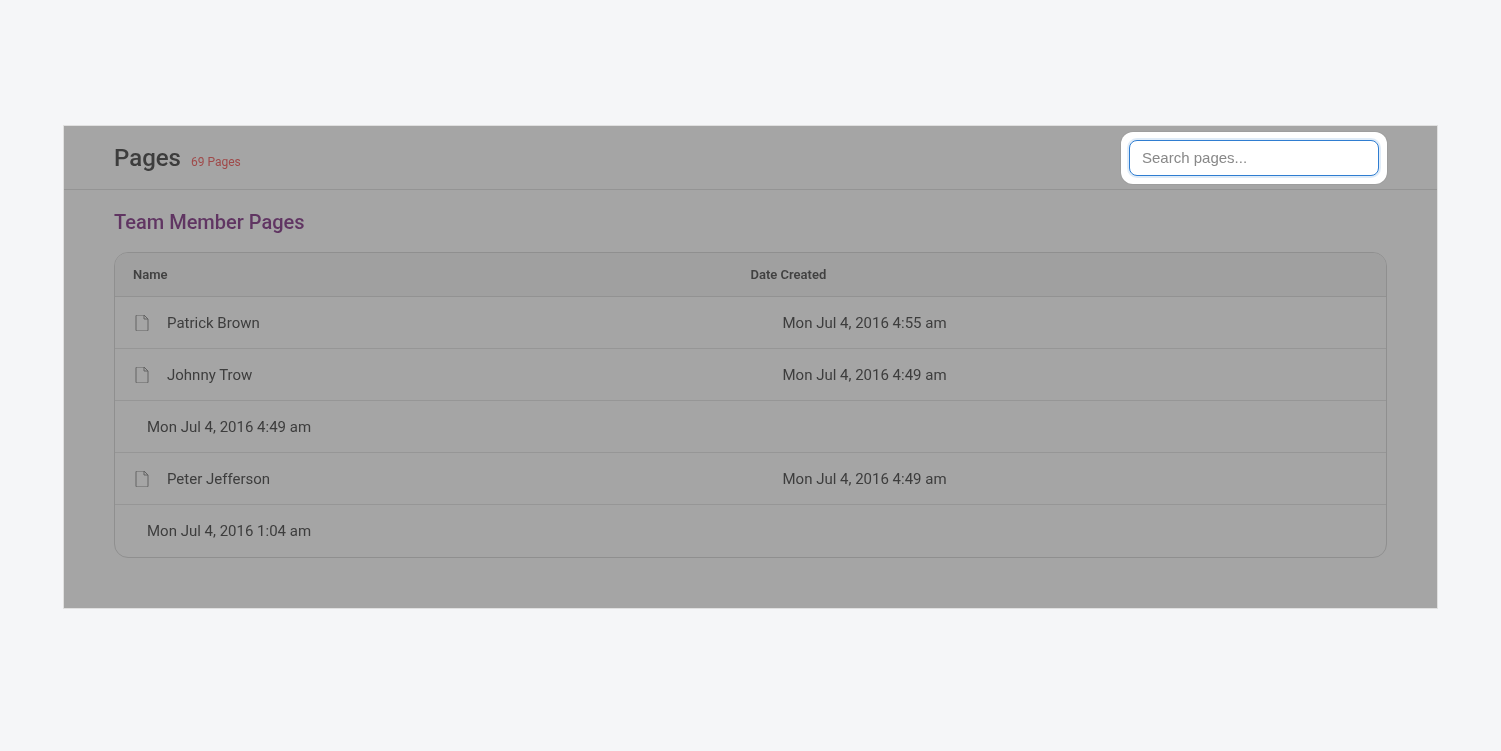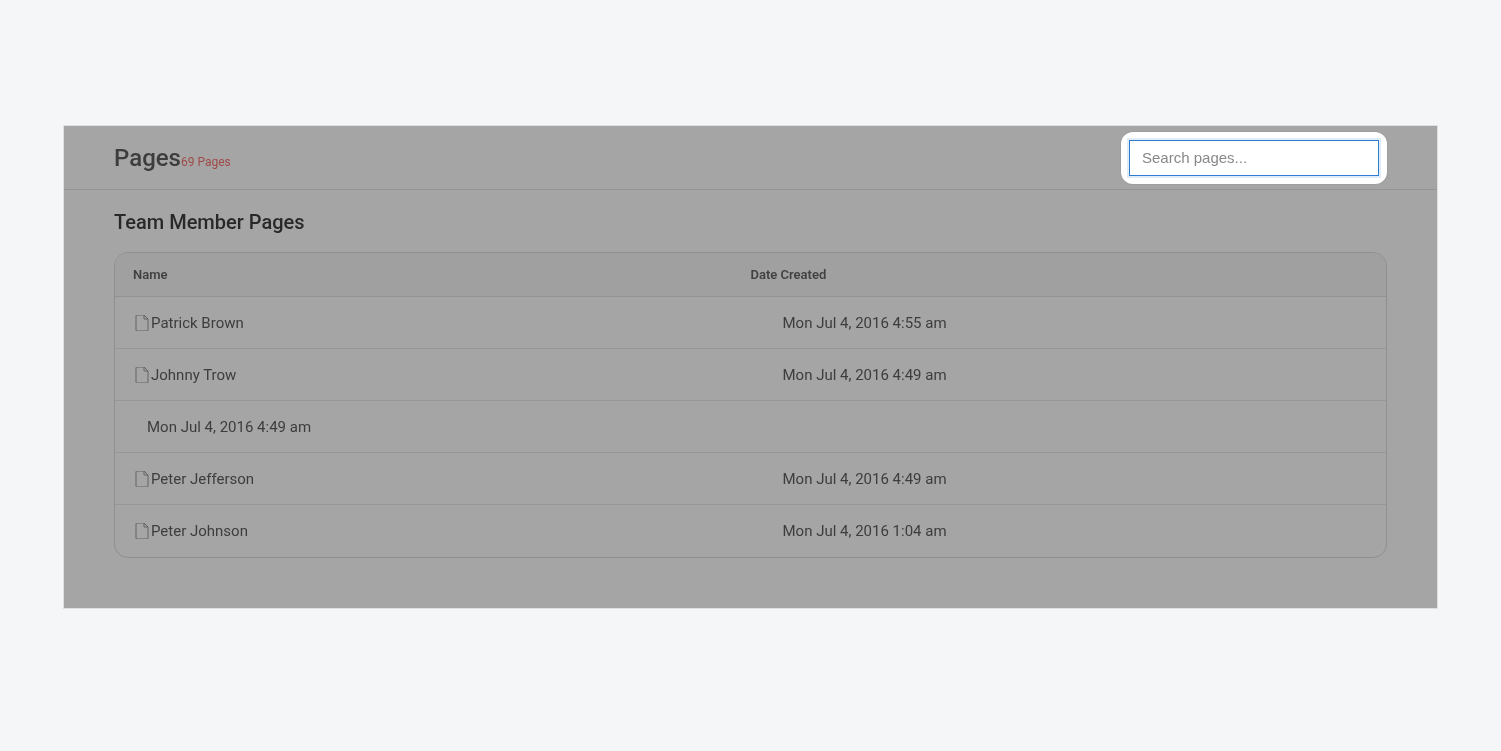--- a/index.html
+++ b/index.html
@@ -32,21 +32,21 @@
       align-items: center;
       justify-content: space-between;
       padding: 0 50px;
       height: 64px;
       border-bottom: 1px solid #d9d9d9;
       position: relative;
     }
     .title-wrap {
       display: flex;
       align-items: baseline;
-      gap: 0;
+      gap: 10px;
     }
     .page-title {
       font-size: 24px;
       font-weight: 500;
       color: #2a2a2a;
     }
     .page-count {
       font-size: 12px;
       color: #ef4444;
     }
@@ -55,38 +55,38 @@
       z-index: 10;
       background: #fff;
       border-radius: 12px;
       padding: 8px;
       box-shadow: 0 0 0 1px rgba(0,0,0,0.04);
     }
     .search-input {
       width: 250px;
       height: 36px;
       border: 1px solid #2f7dd1;
-      border-radius: 0;
+      border-radius: 8px;
       padding: 0 12px;
       font-size: 15px;
       color: #333;
       outline: none;
       background: #fff;
       box-shadow: 0 0 0 2px rgba(47,125,209,0.15);
     }
     .search-input::placeholder {
       color: #888;
     }
     .content {
       padding: 20px 50px 50px 50px;
     }
     .section-title {
       font-size: 20px;
       font-weight: 500;
-      color: #000000;
+      color: #701a75;
       margin-bottom: 18px;
     }
     .table {
       width: 100%;
       border: 1px solid #cfcfcf;
       border-radius: 14px;
       overflow: hidden;
       background: #fafafa;
     }
     .thead {
@@ -115,21 +115,21 @@
       font-size: 15px;
       color: #2a2a2a;
     }
     .trow:last-child {
       border-bottom: none;
     }
     .cell-name {
       flex: 0 0 50%;
       display: flex;
       align-items: center;
-      gap: 2px;
+      gap: 18px;
       padding-left: 20px;
     }
     .cell-date {
       flex: 1;
       padding-left: 0;
       margin-left: 32px;
     }
     .page-icon {
       width: 14px;
       height: 16px;
@@ -203,27 +203,18 @@
                 <path d="M2 0h7l4 4v11a1 1 0 0 1-1 1H2a1 1 0 0 1-1-1V1a1 1 0 0 1 1-1z" fill="none" stroke="#777" stroke-width="1"></path>
                 <path d="M9 0v4h4" fill="none" stroke="#777" stroke-width="1"></path>
               </svg>
           </span>
           <span>Peter Jefferson</span>
         </div>
         <div class="cell-date">Mon Jul 4, 2016 4:49 am</div>
       </div>
 
       <div class="trow">
-        <div class="cell-name">
-          <span class="page-icon">
-            <svg viewBox="0 0 14 16">
-                <path d="M2 0h7l4 4v11a1 1 0 0 1-1 1H2a1 1 0 0 1-1-1V1a1 1 0 0 1 1-1z" fill="none" stroke="#777" stroke-width="1"></path>
-                <path d="M9 0v4h4" fill="none" stroke="#777" stroke-width="1"></path>
-              </svg>
-          </span>
-          <span>Peter Johnson</span>
-        </div>
         <div class="cell-date">Mon Jul 4, 2016 1:04 am</div>
       </div>
 
     </div>
   </div>
 </div>
 
 </body></html>

